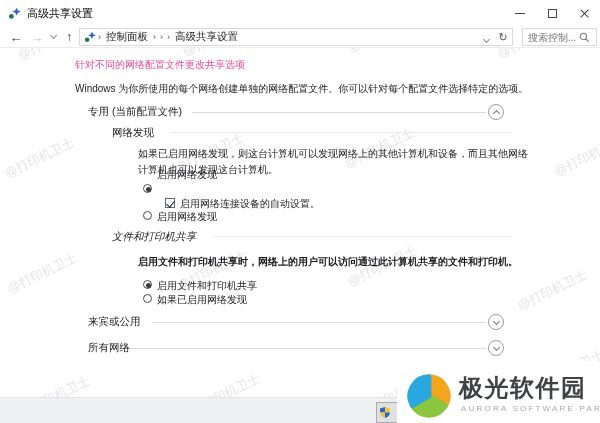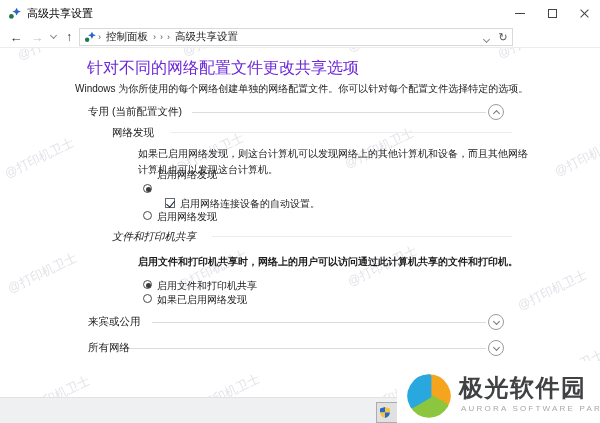--- a/index.html
+++ b/index.html
@@ -36,21 +36,21 @@
   .crumb { padding:0 3px; cursor:default; }
   .crumb-sep { font-size:9px; color:#555; padding:0 2px; margin-top:-1px; }
   .addr-right { margin-left:auto; display:flex; align-items:center; }
   .addr-dd { width:16px; text-align:center; }
   .addr-refresh { width:18px; text-align:center; font-size:11px; color:#555; }
   .searchbox { position:absolute; left:522px; top:2px; width:75px; height:18px; border:1px solid #d9d9d9; background:#fff; display:flex; align-items:center; }
   .searchbox input { border:none; outline:none; width:56px; font-size:10px; color:#8a8a8a; padding-left:5px; font-family:inherit; background:transparent; }
   .mag { width:11px; height:11px; flex:0 0 auto; }
 
   
-  .page-heading { position:absolute; left:75px; top:58px; font-size:16px; color:#6d28d9; white-space:nowrap;margin-left:12px; }
+  .page-heading { position:absolute; left:75px; top:58px; font-size:10px; color:#ec4899; white-space:nowrap; }
   .intro { position:absolute; left:75px; top:82px; font-size:10px; color:#1a1a1a; white-space:nowrap; }
 
   .sec-label { position:absolute; font-size:10.5px; color:#1a1a1a; white-space:nowrap; }
   .rule { position:absolute; height:1px; background:#dcdcdc; }
   .rule.sub { background:#ececec; }
   .disc { position:absolute; width:16px; height:16px; border:1px solid #9b9b9b; border-radius:50%; display:flex; align-items:center; justify-content:center; }
   .disc .c-up { width:5px; height:5px; border-right:1px solid #777; border-bottom:1px solid #777; transform:rotate(-135deg); margin-top:3px; }
   .disc .c-down { width:5px; height:5px; border-right:1px solid #777; border-bottom:1px solid #777; transform:rotate(45deg); margin-top:-2px; }
 
   .desc { position:absolute; font-size:10px; line-height:16px; color:#1a1a1a; }
@@ -137,20 +137,27 @@
       <span class="crumb-sep">›</span>
       <span class="crumb-sep">›</span>
       <span class="crumb">高级共享设置</span>
     </div>
     <div class="addr-right">
       <div class="addr-dd"><span class="chev"></span></div>
       <div class="addr-refresh"><span>↻</span></div>
     </div>
   </div>
 
+  <div class="searchbox">
+    <input type="text" placeholder="搜索控制..." style="">
+    <svg class="mag" viewBox="0 0 11 11">
+      <circle cx="4.4" cy="4.4" r="3.1" fill="none" stroke="#777" stroke-width="1.1"></circle>
+      <line x1="6.8" y1="6.8" x2="9.6" y2="9.6" stroke="#777" stroke-width="1.2"></line>
+    </svg>
+  </div>
 </div>
 
 <div class="page-heading">针对不同的网络配置文件更改共享选项</div>
 <div class="intro">Windows 为你所使用的每个网络创建单独的网络配置文件。你可以针对每个配置文件选择特定的选项。</div>
 
 <div class="sec-label" style="left:88px; top:105px;">专用 (当前配置文件)</div>
 <div class="rule" style="left:192px; top:112px; width:294px;"></div>
 <div class="disc" style="left:488px; top:104px;">
     <span class="c-up"></span>
   </div>

